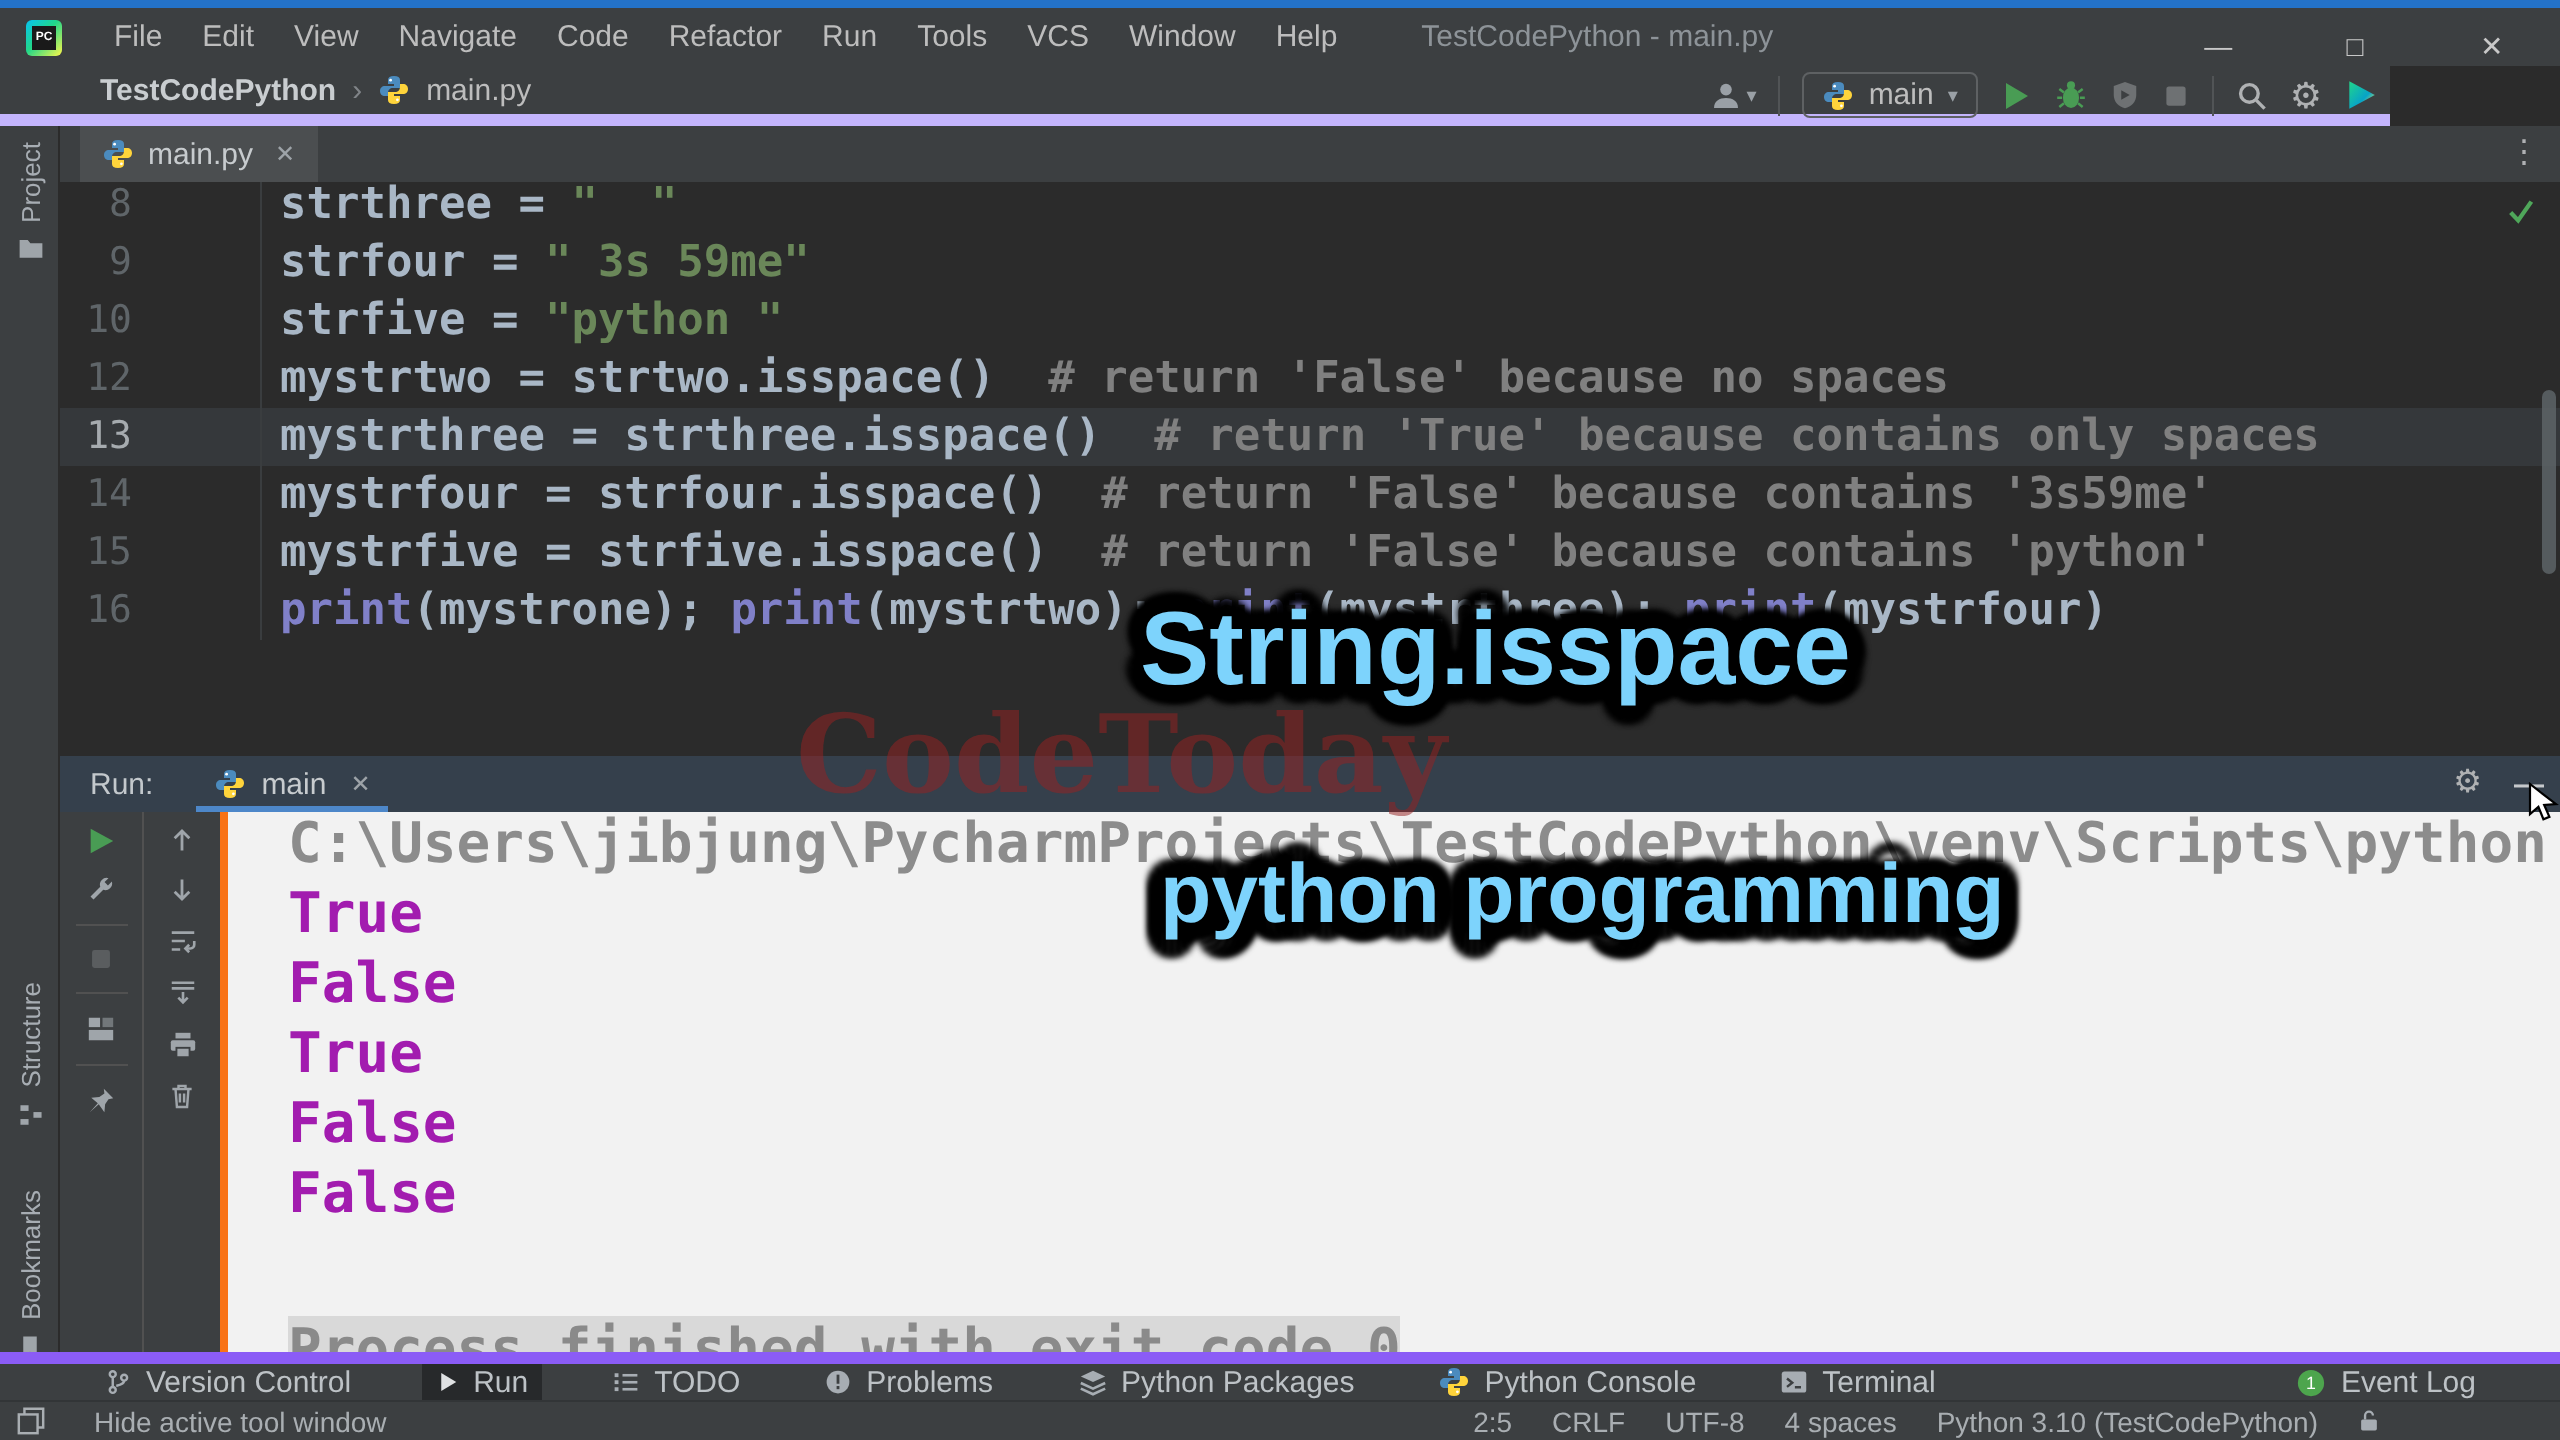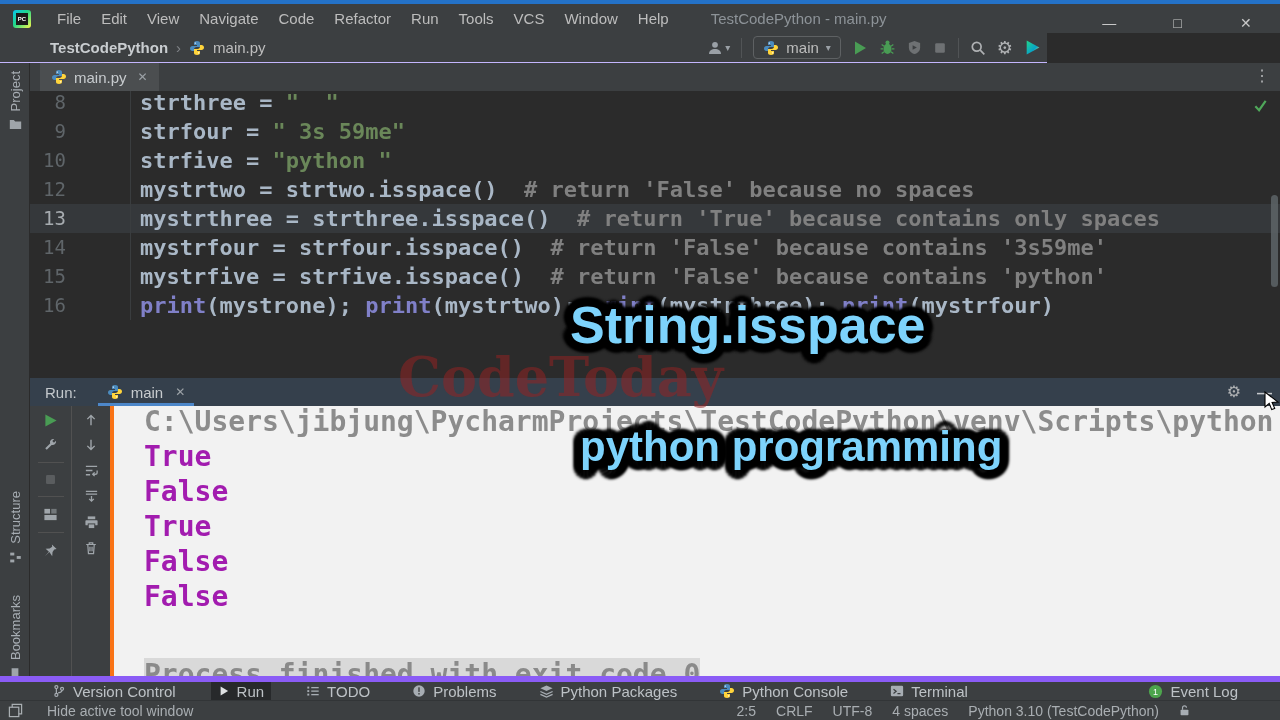--- a/index.html
+++ b/index.html
@@ -13,22 +13,22 @@
     background:linear-gradient(135deg,#07c3f2,#21d789 45%,#fcf84a);display:flex;align-items:center;justify-content:center;}
   .pc-logo i{width:12px;height:12px;background:#1a1a1a;display:flex;align-items:center;justify-content:center;
     font-style:normal;color:#fff;font-size:6px;font-weight:bold;}
   .menus{display:flex;margin-left:16px;}
   .menu-item{padding:0 10px;font-size:15px;color:#bdbdbd;line-height:29px;}
   .win-title{margin-left:32px;font-size:15px;color:#8d9398;}
   .win-controls{position:absolute;right:0;top:4px;height:29px;width:205px;display:flex;}
   .win-btn{flex:1;display:flex;align-items:center;justify-content:center;color:#c8c8c8;font-size:14px;}
 
   
-  .toolbar{position:absolute;left:0;top:33px;width:1047px;height:30px;background:#3c3f41;
-    border-bottom:1px solid #c4b5fd;box-sizing:border-box;display:flex;align-items:center;}
+  .toolbar{position:absolute;left:0;top:33px;width:1195px;height:30px;background:#3c3f41;
+    border-bottom:6px solid #c4b5fd;box-sizing:border-box;display:flex;align-items:center;}
   .breadcrumb{margin-left:50px;display:flex;align-items:center;gap:8px;font-size:15px;color:#bdbdbd;}
   .bc-project{font-weight:bold;color:#c9cdd0;}
   .bc-sep{color:#808488;}
   .toolbar-right{position:absolute;right:6px;top:0;height:29px;display:flex;align-items:center;gap:11px;}
   .tb-sep{width:1px;height:20px;background:#515456;}
   .icon{display:inline-flex;align-items:center;justify-content:center;}
   .icon svg{display:block;}
   .user-chip{display:flex;align-items:center;gap:2px;color:#9aa0a6;font-size:10px;}
   .run-config{display:flex;align-items:center;gap:7px;border:1px solid #5e6163;border-radius:4px;
     padding:2px 9px;color:#bdbdbd;font-size:15px;}

